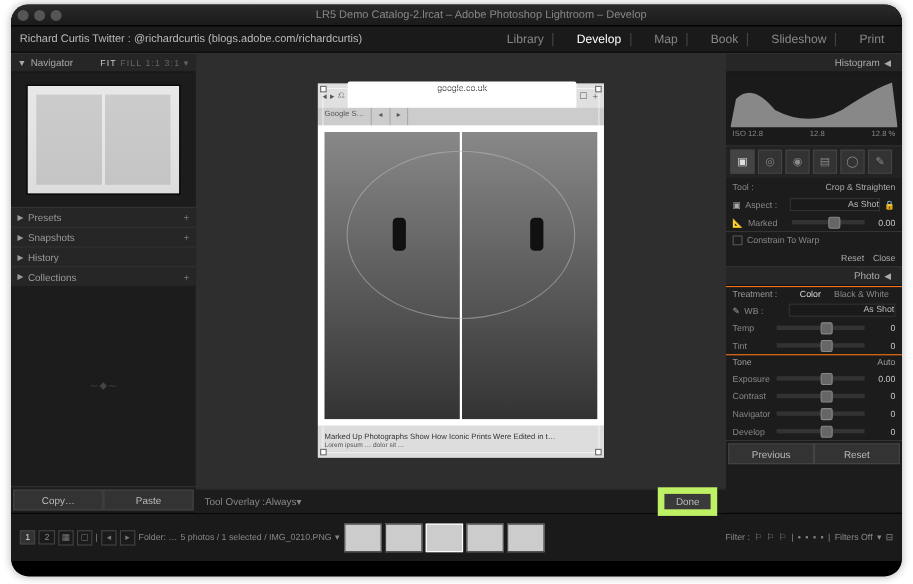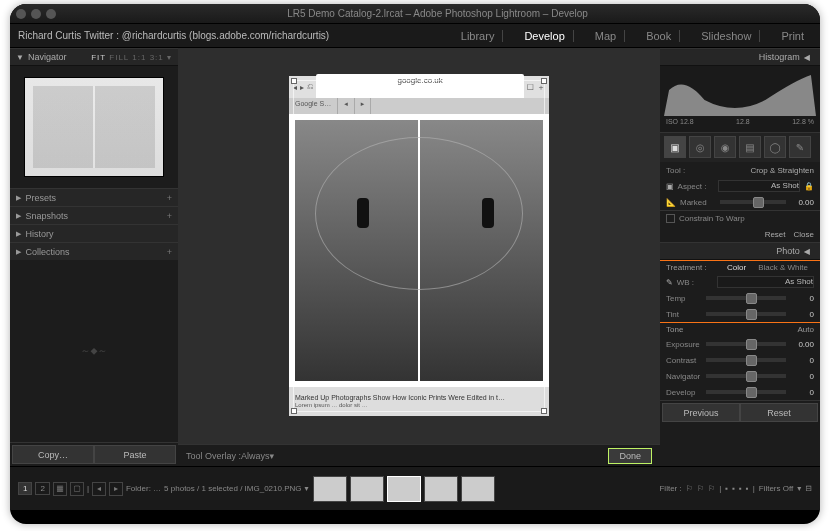--- a/index.html
+++ b/index.html
@@ -44,21 +44,21 @@
 .mockbar{height:22px;background:#e0e0e0;display:flex;align-items:center;padding:0 4px;gap:3px;font-size:8px;color:#555}
 .mockbar .url{flex:1;background:#fff;height:27px;border-radius:2px;text-align:center;line-height:14px;color:#444}
 .mocktabs{height:16px;background:#ccc;display:flex;font-size:7px;color:#555}
 .mocktabs span{padding:2px 6px;border-right:1px solid #aaa}
 .mockimgs{flex:1;background:#fff;display:flex;gap:2px;padding:6px}
 .mimg{flex:1;background:linear-gradient(#888,#333);position:relative}
 .mimg::after{content:"";position:absolute;left:50%;top:30%;width:12px;height:30px;background:#111;border-radius:4px}
 .mockcap{padding:6px;background:#ddd;font-size:6px;color:#555;line-height:1.3}
 .mockcap .t{color:#333;font-size:7px}
 .toolov{height:22px;background:#1c1c1c;display:flex;align-items:center;padding:0 8px;color:#888;font-size:9px;gap:0;border-top:1px solid #333}
-.toolov .done{margin-left:auto;background:#3a3a3a;padding:2px 10px;color:#bbb;border:1px solid #bef264;cursor:pointer}
+.toolov .done{margin-left:auto;background:#3a3a3a;padding:2px 10px;color:#bbb;border:6px solid #bef264;cursor:pointer}
 .hist{height:66px;background:#1a1a1a;padding:4px;position:relative}
 .hist svg{width:100%;height:46px}
 .histlbl{display:flex;justify-content:space-between;font-size:7px;color:#888;padding:0 2px}
 .orig{height:16px;display:flex;align-items:center;padding:0 6px;font-size:8px;color:#888;gap:4px;border-top:1px solid #333}
 .tools{height:30px;background:#222;display:flex;padding:3px 4px;gap:3px;border-top:1px solid #333}
 .tool{width:22px;height:22px;background:#333;border:1px solid #444;display:flex;align-items:center;justify-content:center;color:#888;font-size:10px;cursor:pointer}
 .tool.on{background:#444;color:#ddd}
 .row{display:flex;align-items:center;padding:2px 6px;font-size:8px;color:#aaa;height:16px;gap:4px}
 .row .lbl{width:36px;color:#888}
 .row .val{margin-left:auto;color:#ccc;width:24px;text-align:right}

